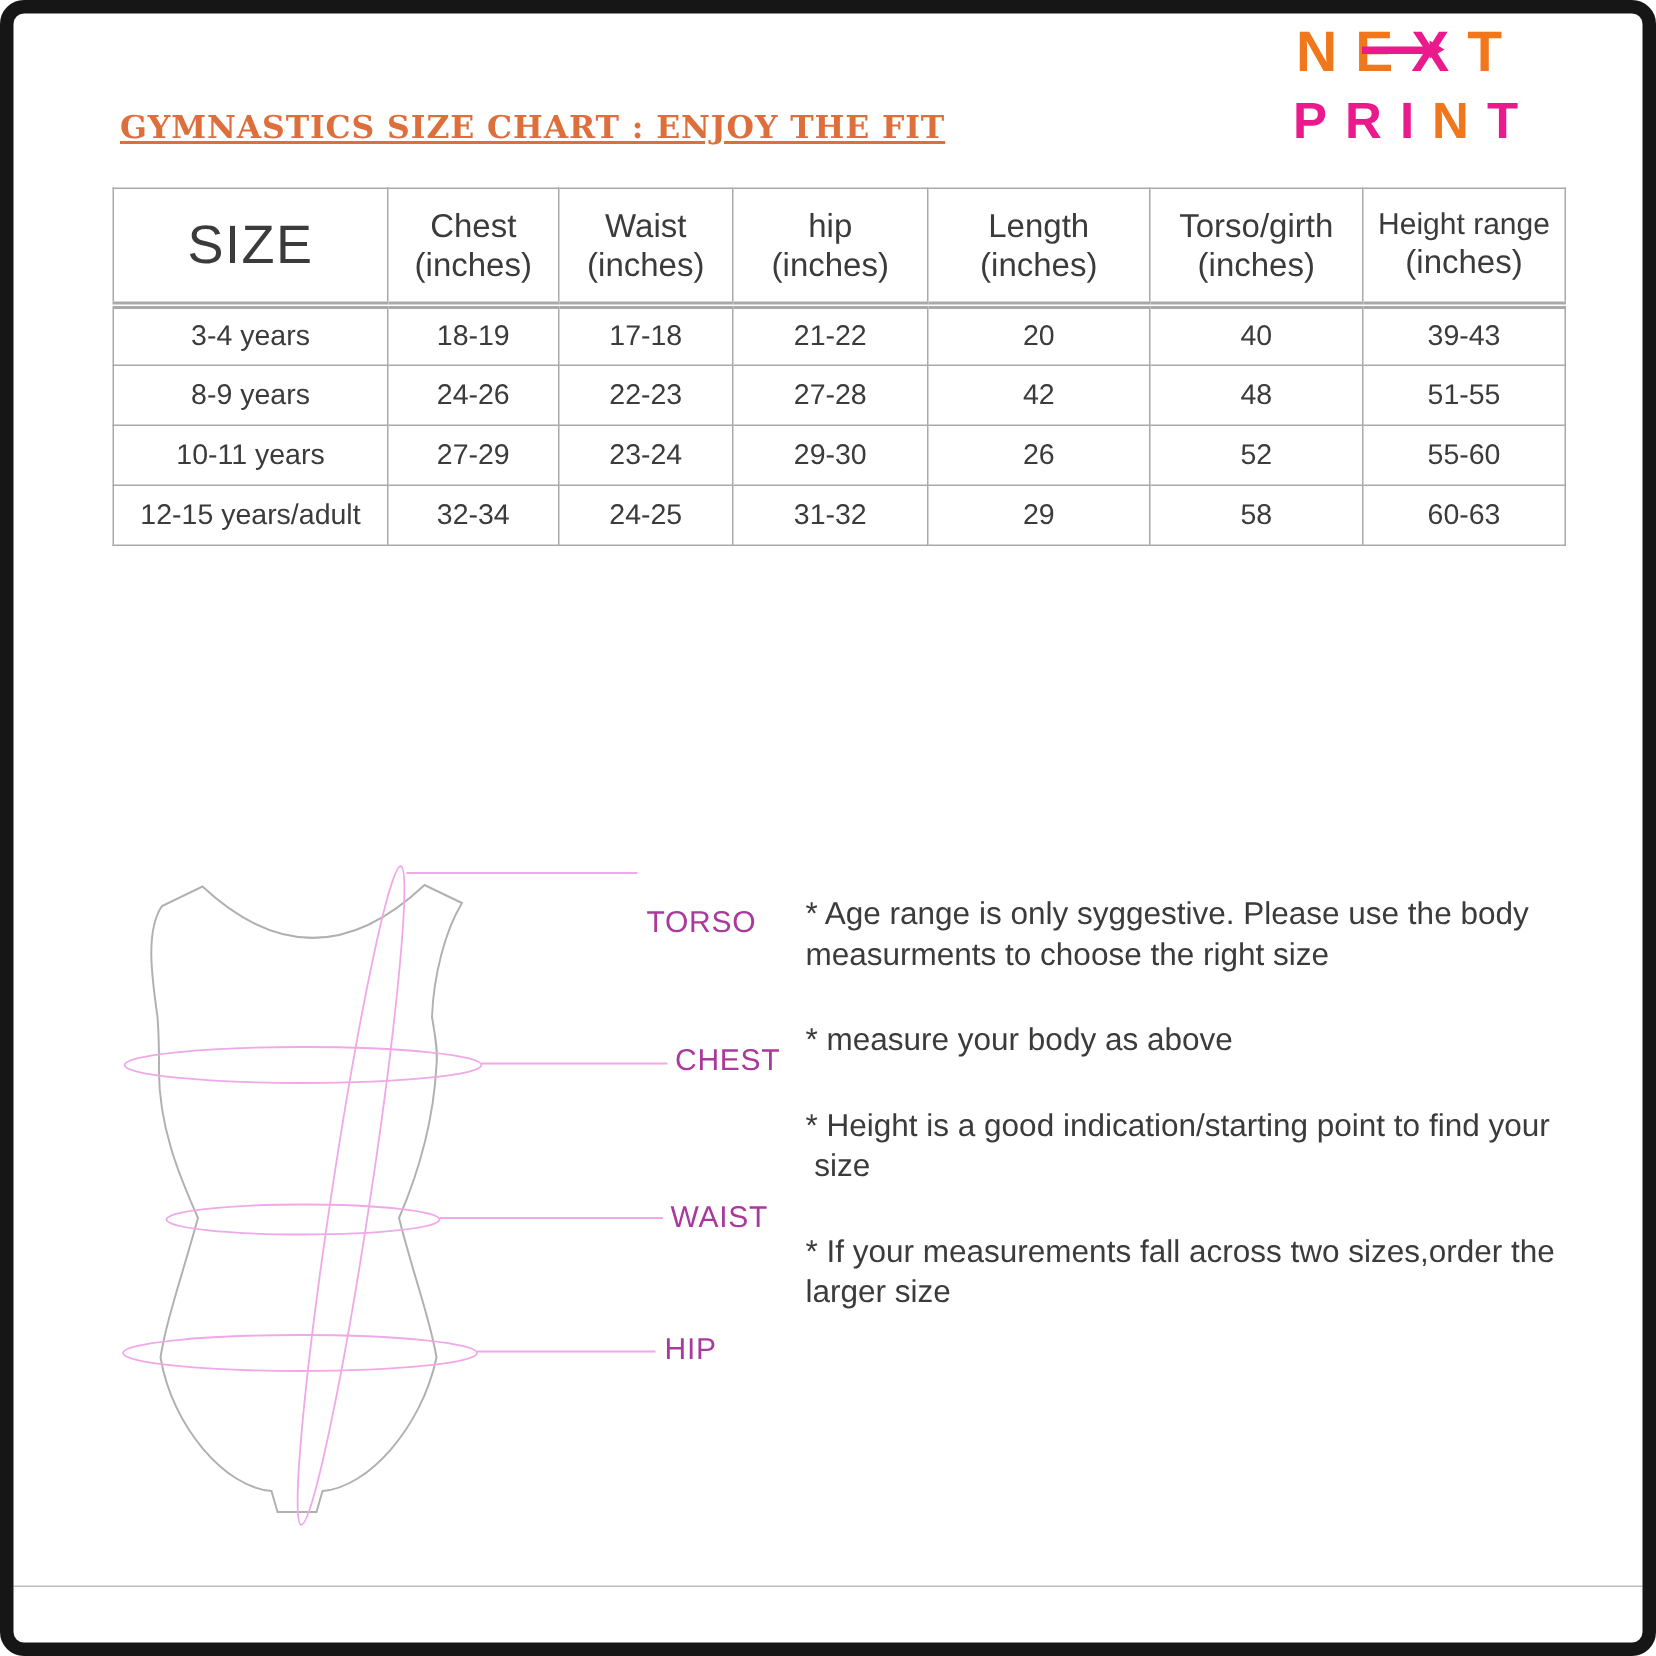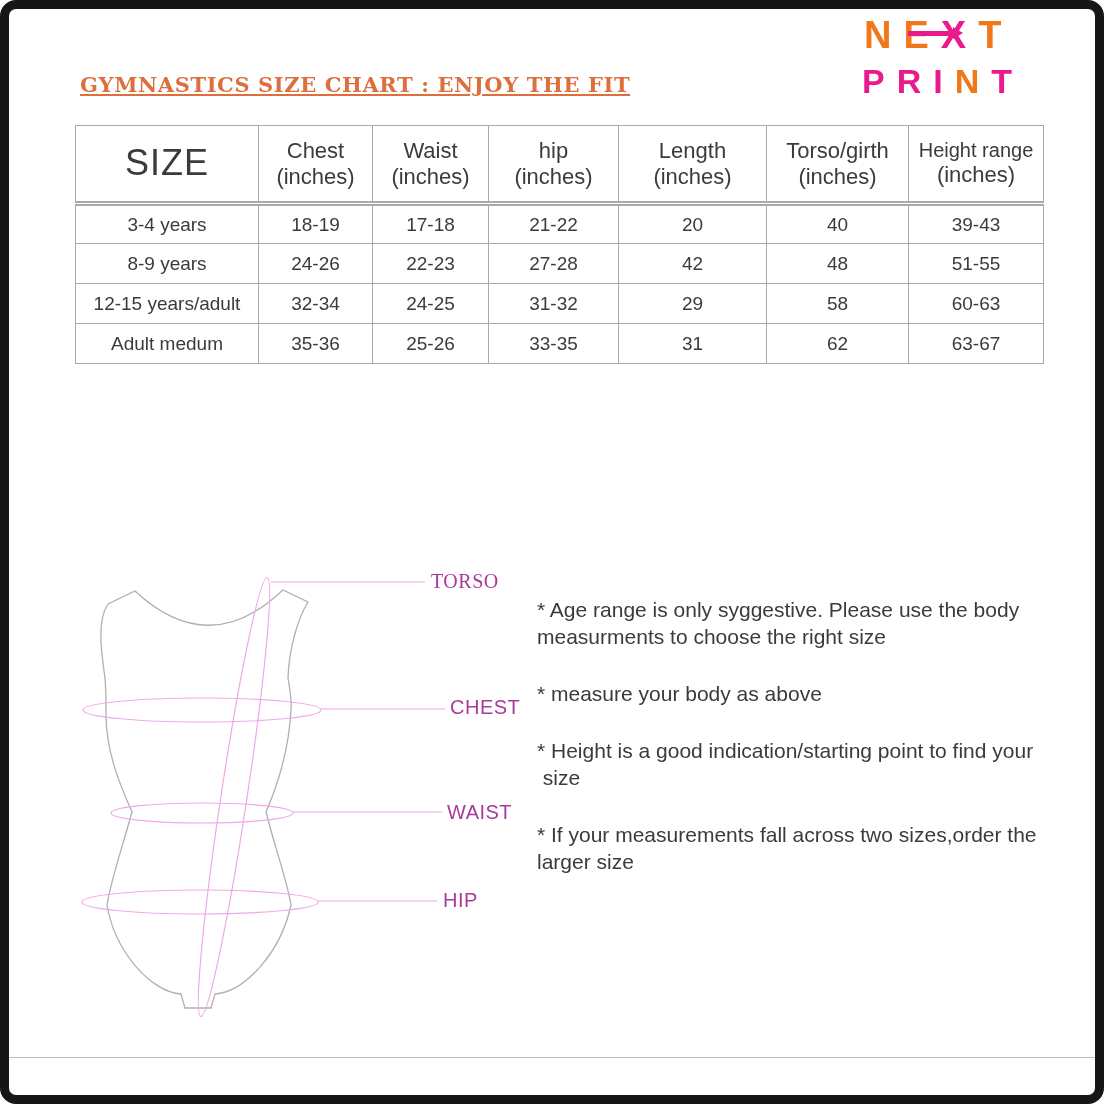--- a/index.html
+++ b/index.html
@@ -34,21 +34,21 @@
   table.size-chart thead th { height:78px; font-size:22px; line-height:1.18; border-bottom:5px double #a9a9a9; }
   table.size-chart thead th .size-head { font-size:36px; letter-spacing:1px; }
   table.size-chart thead th.height-range .l1 { font-size:20px; }
   table.size-chart tbody td { height:40px; font-size:19px; }
   table.size-chart tbody td:first-child { font-size:19px; }
 
   
   .diagram { position:absolute; left:0; top:555px; width:1104px; height:510px; }
   .diagram svg { position:absolute; left:75px; top:5px; }
   .meas-label { position:absolute; font-size:20px; color:#a93a9b; letter-spacing:0.5px; }
-  .lbl-torso { left:431px; top:570px;font-family:Liberation Serif, serif; }
+  .lbl-torso { left:431px; top:604px; }
   .lbl-chest { left:450px; top:696px; }
   .lbl-waist { left:447px; top:801px; }
   .lbl-hip   { left:443px; top:889px; }
 
   
   .notes { position:absolute; left:537px; top:596px; width:540px; }
   .note { font-size:21px; line-height:27px; white-space:pre-wrap; color:#3b3b3b; margin-bottom:30px; }
 
   .footer-line { position:absolute; top:1057px; left:9px; right:9px; height:1px; background:#bdbdbd; }
 </style>
@@ -121,36 +121,36 @@
       <tr>
         <td>8-9 years</td>
         <td>24-26</td>
         <td>22-23</td>
         <td>27-28</td>
         <td>42</td>
         <td>48</td>
         <td>51-55</td>
       </tr>
       <tr>
+        <td>10-11 years</td>
+        <td>27-29</td>
+        <td>23-24</td>
+        <td>29-30</td>
+        <td>26</td>
+        <td>52</td>
+        <td>55-60</td>
+      </tr>
+      <tr>
         <td>12-15 years/adult</td>
         <td>32-34</td>
         <td>24-25</td>
         <td>31-32</td>
         <td>29</td>
         <td>58</td>
         <td>60-63</td>
-      </tr>
-      <tr>
-        <td>Adult medum</td>
-        <td>35-36</td>
-        <td>25-26</td>
-        <td>33-35</td>
-        <td>31</td>
-        <td>62</td>
-        <td>63-67</td>
       </tr>
     </tbody>
 </table>
 
 <div class="diagram">
   <svg width="460" height="480" viewBox="0 0 460 480">
 
     <path d="M 33 44
          C 22 60, 26 90, 30 118
          C 31 130, 31 140, 31 150

